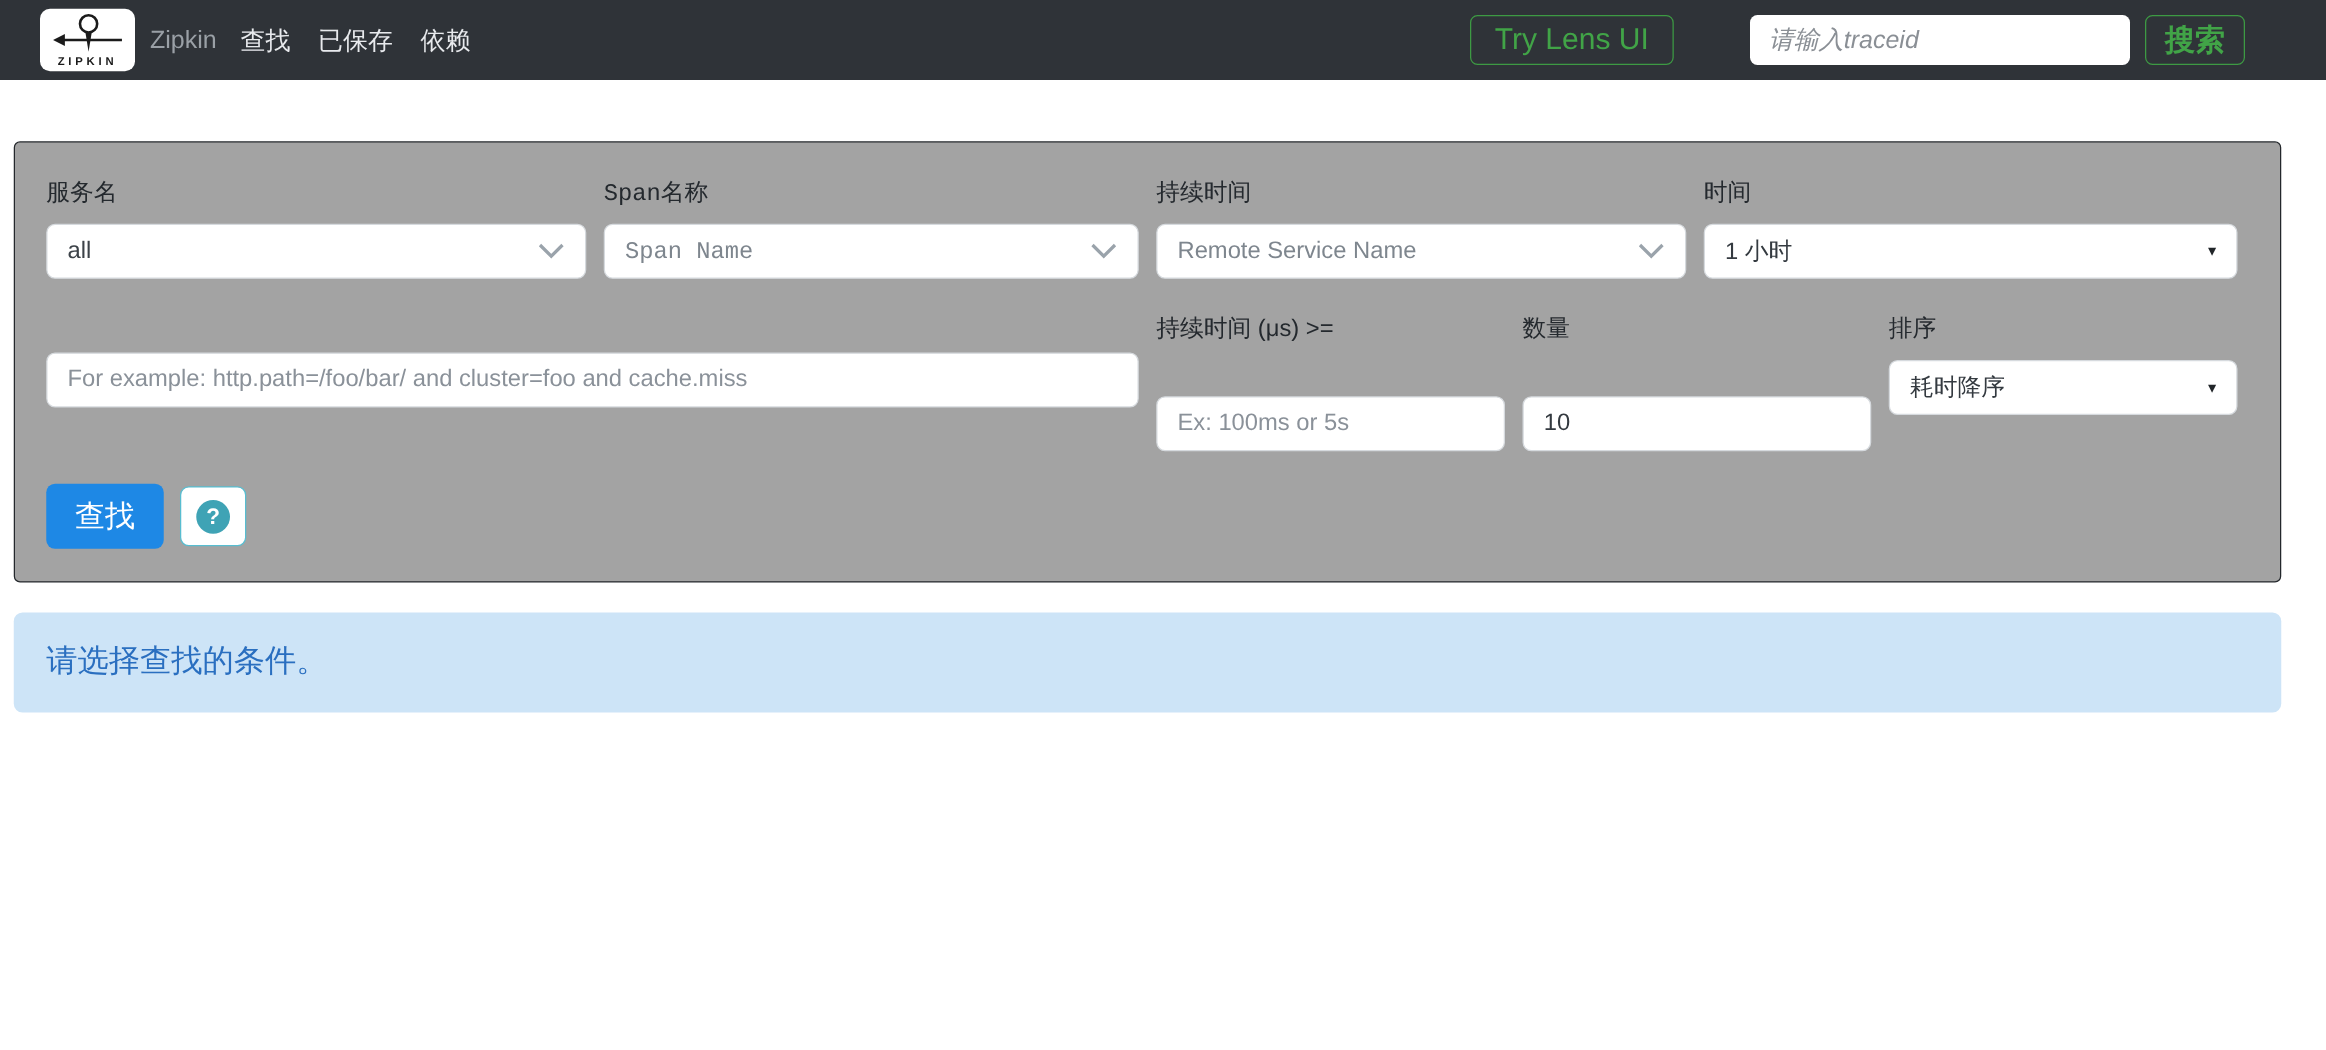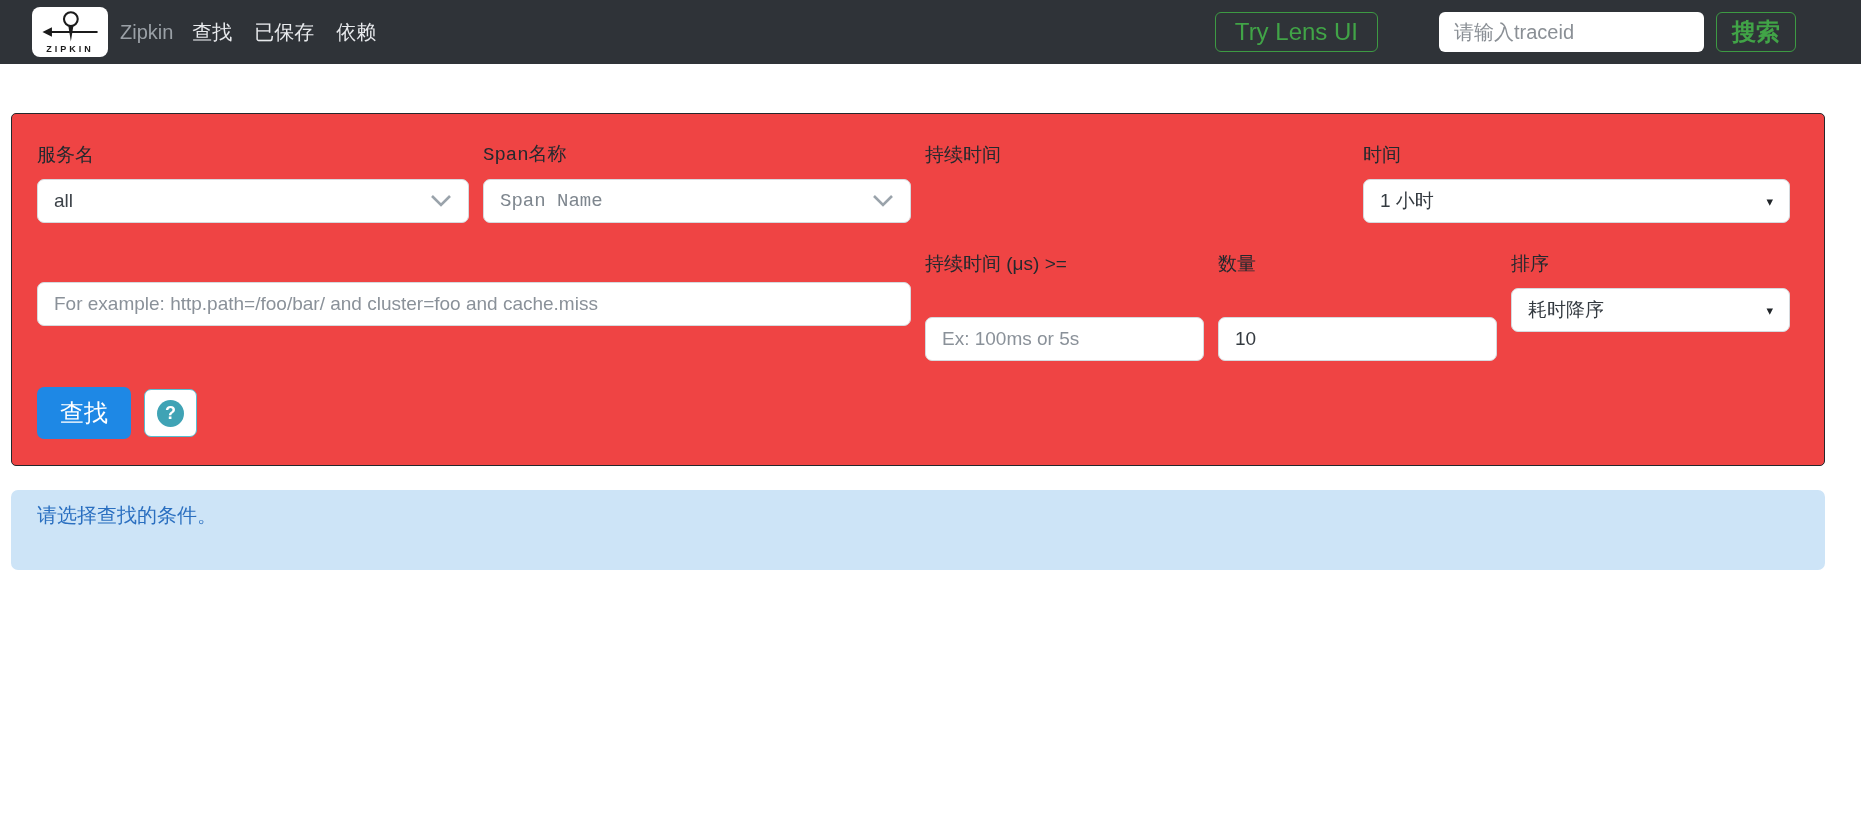--- a/index.html
+++ b/index.html
@@ -46,37 +46,38 @@
     color: #41a447;
     border-radius: 6px;
     height: 40px;
     font-size: 24px;
     padding: 0 19px;
     font-family: inherit;
     cursor: pointer;
   }
   .trace-input {
     margin-left: 61px;
-    width: 265px; height: 40px;
+    width: 304px; height: 40px;
     border: none;
     border-radius: 6px;
     padding: 0 15px;
     font-size: 20px;
     font-family: inherit;
     color: #333;
     background: #ffffff;
     outline: none;
+    font-style: italic;
   }
   .trace-input::placeholder { color: #8a8f95; opacity: 1; }
   .btn-search { margin-left: 12px; padding: 0 15px; font-weight: bold; }
 
   
   .panel {
     margin: 49px 36px 0 11px;
-    background: #ef4444;
+    background: #a3a3a3;
     border: 1px solid #24282c;
     border-radius: 5px;
     padding: 30px 0 26px 25px;
   }
   .form-row { display: flex; gap: 14px; }
   .form-row + .form-row { margin-top: 30px; }
   .field { display: flex; flex-direction: column; }
   .field > label {
     font-size: 19px;
     color: #24292e;
@@ -145,22 +146,22 @@
     display: flex; align-items: center; justify-content: center;
     line-height: 1;
   }
 
   
   .alert-info {
     margin: 24px 36px 0 11px;
     height: 80px;
     background: #cde4f7;
     border-radius: 7px;
-    padding: 12px 26px 0 26px;
-    font-size: 20px;
+    padding: 22px 26px 0 26px;
+    font-size: 25px;
     color: #2a6fc0;
   }
 </style>
 </head>
 <body>
 
 <div class="navbar">
   <div class="logo-box">
     <svg width="62" height="44" viewBox="0 0 72 50">
       <circle cx="37" cy="10" r="8" fill="none" stroke="#1b1b1b" stroke-width="2.4"></circle>
@@ -205,20 +206,28 @@
         <span class="chevron">
           <svg width="22" height="14" viewBox="0 0 22 14">
               <polyline points="2,2 11,11 20,2" fill="none" stroke="#9aa3ab" stroke-width="2.6"></polyline>
             </svg>
         </span>
       </div>
     </div>
 
     <div class="field w-remote">
       <label>持续时间</label>
+      <div class="control combo">
+        <span class="combo-text placeholder">Remote Service Name</span>
+        <span class="chevron">
+          <svg width="22" height="14" viewBox="0 0 22 14">
+              <polyline points="2,2 11,11 20,2" fill="none" stroke="#9aa3ab" stroke-width="2.6"></polyline>
+            </svg>
+        </span>
+      </div>
     </div>
 
     <div class="field w-lookback">
       <label>时间</label>
       <div class="control select-native">
         <span>1 小时</span>
         <span class="native-arrow">▾</span>
       </div>
     </div>
   </div>

